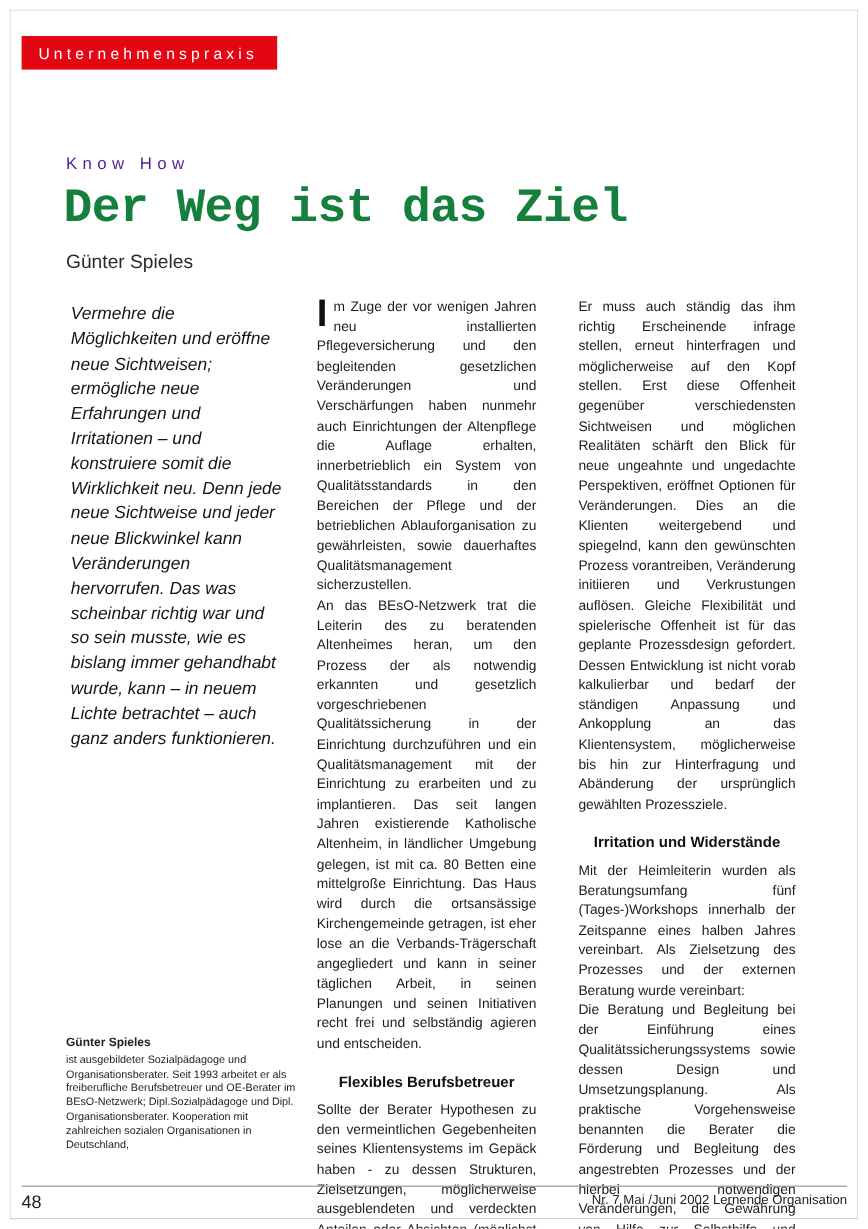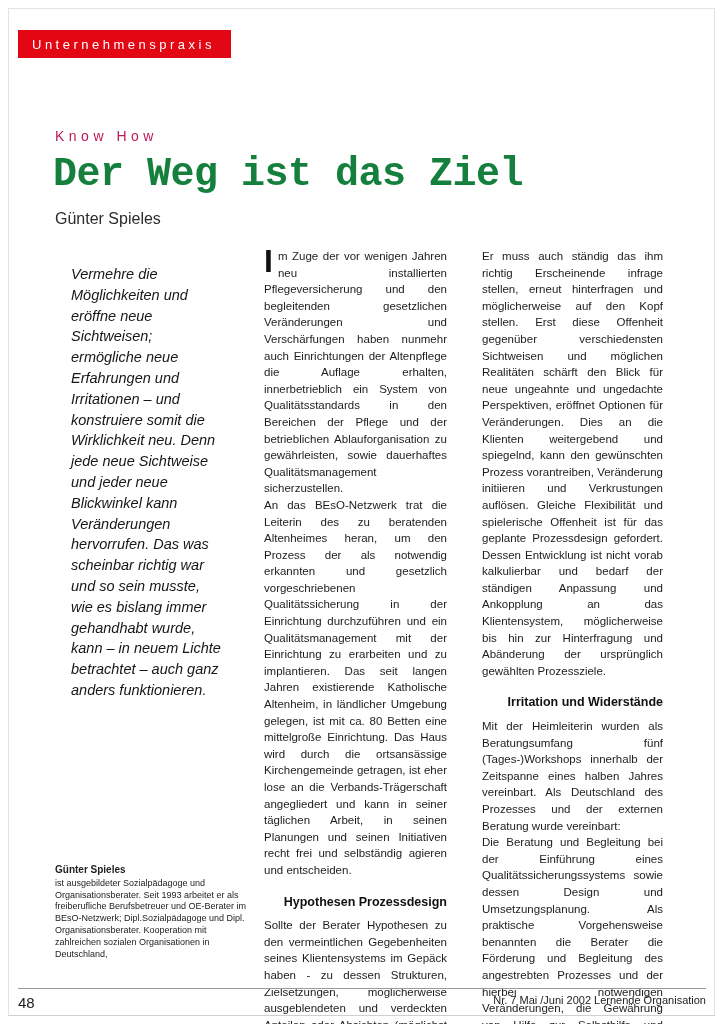--- a/index.html
+++ b/index.html
@@ -35,21 +35,21 @@
     font-size: 13px;
     letter-spacing: 3.5px;
     font-weight: normal;
   }
   .kicker {
     position: absolute;
     left: 55px;
     top: 128px;
     font-size: 14px;
     letter-spacing: 4.5px;
-    color: #be185d;
+    color: #4c1d95;
   }
   .headline {
     position: absolute;
     left: 53px;
     top: 152px;
     font-size: 40px;
     font-weight: bold;
     letter-spacing: -0.5px;
     color: #15803d;
     font-family: Liberation Mono, monospace;
@@ -63,37 +63,37 @@
   }
   .col { position: absolute; top: 248px; }
   .col-lead {
     left: 55px;
     width: 184px;
     font-style: italic;
     font-size: 14.5px;
     line-height: 20.8px;
     color: #161616;
   }
-  .col-lead p { margin: 16px; }
+  .col-lead p { margin: 4px; }
   .col-2 { left: 264px; width: 183px; }
   .col-3 { left: 482px; width: 181px; }
   .body-col {
     font-size: 11.5px;
     line-height: 16.6px;
     text-align: justify;
     hyphens: auto;
     -webkit-hyphens: auto;
     color: #1c1c1c;
   }
   .body-col p { margin: 0; }
   .body-col h2 {
     font-size: 12.5px;
     font-weight: bold;
     margin: 15px 0 7px 0;
-    text-align: right;
+    text-align: center;
     color: #111;
   }
   .dropcap {
     float: left;
     font-size: 32px;
     font-weight: bold;
     line-height: 27px;
     padding-right: 5px;
     color: #111;
   }
@@ -150,28 +150,28 @@
 
   <div class="author">Günter Spieles</div>
 
   <div class="col col-lead">
     <p>Vermehre die Möglichkeiten und eröffne neue Sichtweisen; ermögliche neue Erfahrungen und Irritationen – und konstruiere somit die Wirklichkeit neu. Denn jede neue Sichtweise und jeder neue Blickwinkel kann Veränderungen hervorrufen. Das was scheinbar richtig war und so sein musste, wie es bislang immer gehandhabt wurde, kann – in neuem Lichte betrachtet – auch ganz anders funktionieren.</p>
   </div>
 
   <div class="col col-2 body-col">
     <p><span class="dropcap">I</span><span>m Zuge der vor wenigen Jahren neu installierten Pflegeversicherung und den begleitenden gesetzlichen Veränderungen und Verschärfungen haben nunmehr auch Einrichtungen der Altenpflege die Auflage erhalten, innerbetrieblich ein System von Qualitätsstandards in den Bereichen der Pflege und der betrieblichen Ablauforganisation zu gewährleisten, sowie dauerhaftes Qualitätsmanagement sicherzustellen.</span></p>
     <p>An das BEsO-Netzwerk trat die Leiterin des zu beratenden Altenheimes heran, um den Prozess der als notwendig erkannten und gesetzlich vorgeschriebenen Qualitätssicherung in der Einrichtung durchzuführen und ein Qualitätsmanagement mit der Einrichtung zu erarbeiten und zu implantieren. Das seit langen Jahren existierende Katholische Altenheim, in ländlicher Umgebung gelegen, ist mit ca. 80 Betten eine mittelgroße Einrichtung. Das Haus wird durch die ortsansässige Kirchengemeinde getragen, ist eher lose an die Verbands-Trägerschaft angegliedert und kann in seiner täglichen Arbeit, in seinen Planungen und seinen Initiativen recht frei und selbständig agieren und entscheiden.</p>
-    <h2>Hypothesen Prozessdesign</h2>
+    <h2>Flexibles Berufsbetreuer</h2>
     <p>Sollte der Berater Hypothesen zu den vermeintlichen Gegebenheiten seines Klientensystems im Gepäck haben - zu dessen Strukturen, Zielsetzungen, möglicherweise ausgeblendeten und verdeckten Anteilen oder Absichten (möglichst mehrere, sich vielleicht widersprechende, vielleicht paradox erscheinende Hypothesen) - so muss er doch jederzeit bereit sein, diese zu gegebener Zeit zu verwerfen, durch neue zu ersetzen.</p>
   </div>
 
   <div class="col col-3 body-col">
     <p>Er muss auch ständig das ihm richtig Erscheinende infrage stellen, erneut hinterfragen und möglicherweise auf den Kopf stellen. Erst diese Offenheit gegenüber verschiedensten Sichtweisen und möglichen Realitäten schärft den Blick für neue ungeahnte und ungedachte Perspektiven, eröffnet Optionen für Veränderungen. Dies an die Klienten weitergebend und spiegelnd, kann den gewünschten Prozess vorantreiben, Veränderung initiieren und Verkrustungen auflösen. Gleiche Flexibilität und spielerische Offenheit ist für das geplante Prozessdesign gefordert. Dessen Entwicklung ist nicht vorab kalkulierbar und bedarf der ständigen Anpassung und Ankopplung an das Klientensystem, möglicherweise bis hin zur Hinterfragung und Abänderung der ursprünglich gewählten Prozessziele.</p>
     <h2>Irritation und Widerstände</h2>
-    <p>Mit der Heimleiterin wurden als Beratungsumfang fünf (Tages-)Workshops innerhalb der Zeitspanne eines halben Jahres vereinbart. Als Deutschland des Prozesses und der externen Beratung wurde vereinbart:</p>
+    <p>Mit der Heimleiterin wurden als Beratungsumfang fünf (Tages-)Workshops innerhalb der Zeitspanne eines halben Jahres vereinbart. Als Zielsetzung des Prozesses und der externen Beratung wurde vereinbart:</p>
     <p>Die Beratung und Begleitung bei der Einführung eines Qualitätssicherungssystems sowie dessen Design und Umsetzungsplanung. Als praktische Vorgehensweise benannten die Berater die Förderung und Begleitung des angestrebten Prozesses und der hierbei notwendigen Veränderungen, die Gewährung von Hilfe zur Selbsthilfe und stießen hiermit bereits auf erste Irritation und Widerstände. Man hätte es vonseiten der Einrichtung doch lieber gesehen, wenn die Berater ein fertiges Konzept vorgestellt und im Betrieb instal-</p>
   </div>
 
   <div class="bio">
     <div class="bio-name">Günter Spieles</div>
     <div class="bio-text">ist ausgebildeter Sozialpädagoge und Organisationsberater. Seit 1993 arbeitet er als freiberufliche Berufsbetreuer und OE-Berater im BEsO-Netzwerk; Dipl.Sozialpädagoge und Dipl. Organisationsberater. Kooperation mit zahlreichen sozialen Organisationen in Deutschland,</div>
   </div>
 
   <div class="footer-rule"></div>
   <div class="page-number">48</div>

